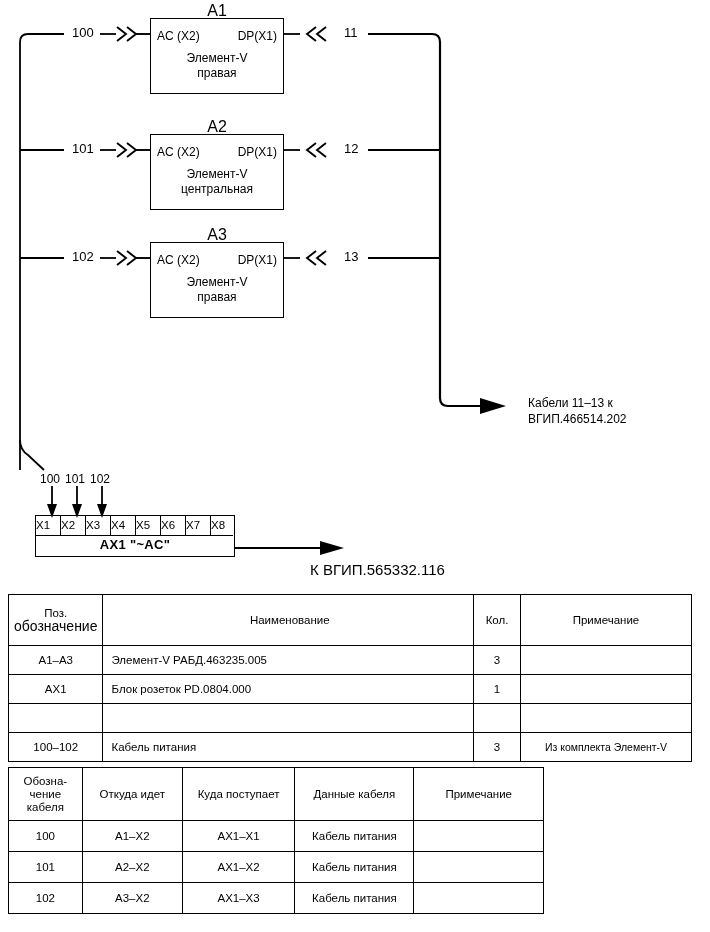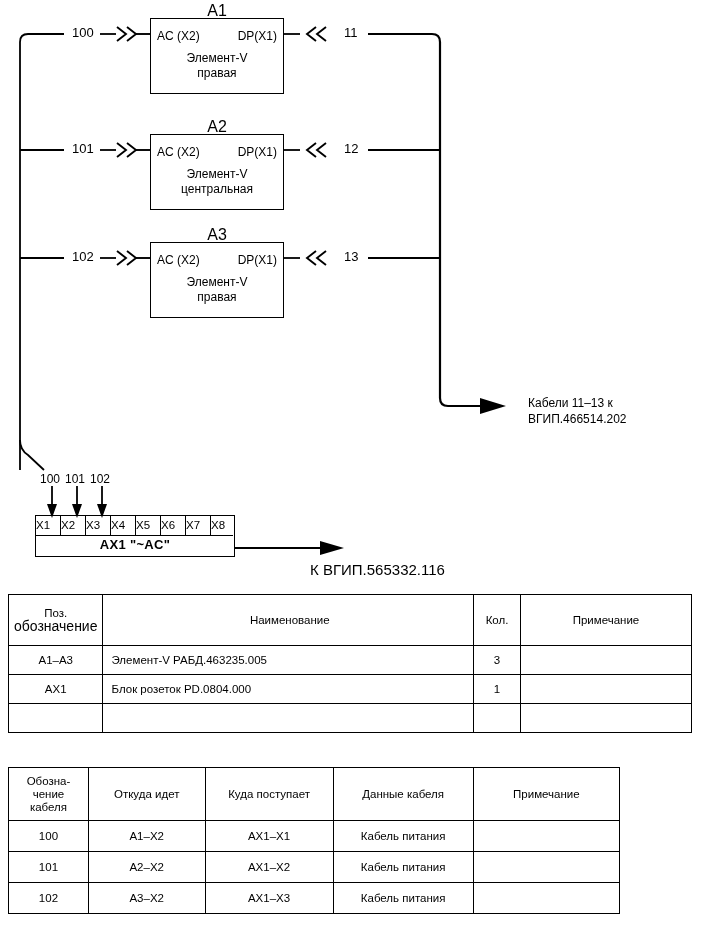--- a/index.html
+++ b/index.html
@@ -132,21 +132,21 @@
   #spec-table td { height: 22px; }
   .c-pos { width: 72px; text-align: center; }
   .c-name { text-align: left; padding-left: 8px; }
   .c-qty { width: 36px; text-align: center; }
   .c-note { width: 160px; text-align: center; font-size: 10.5px; }
 
   #cable-table {
     position: absolute;
     left: 8px;
     top: 767px;
-    width: 612px;
+    width: 536px;
   }
   #cable-table th {
     text-align: center;
     font-size: 11.5px;
     line-height: 13px;
     height: 46px;
   }
   #cable-table td {
     height: 24px;
     text-align: center;
@@ -313,20 +313,26 @@
         <td class="c-name">Блок розеток PD.0804.000</td>
         <td class="c-qty">1</td>
         <td class="c-note"></td>
       </tr>
       <tr>
         <td class="c-pos"></td>
         <td class="c-name"></td>
         <td class="c-qty"></td>
         <td class="c-note"></td>
       </tr>
+      <tr>
+        <td class="c-pos">100–102</td>
+        <td class="c-name">Кабель питания</td>
+        <td class="c-qty">3</td>
+        <td class="c-note">Из комплекта Элемент-V</td>
+      </tr>
     </tbody>
   </table>
 
   <table id="cable-table">
     <thead>
       <tr>
         <th class="k-desig">
           <div>Обозна-</div>
           <div>чение</div>
           <div>кабеля</div>

